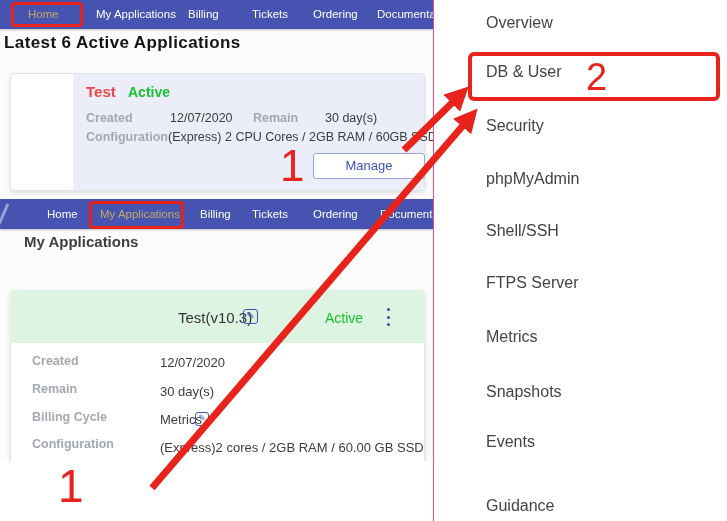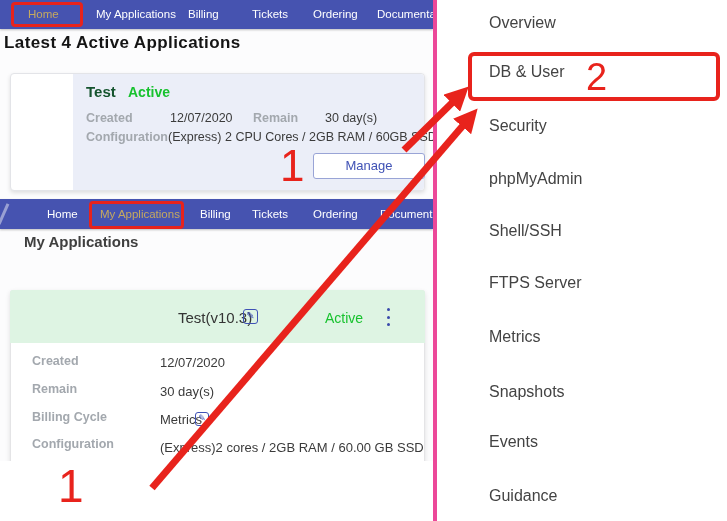--- a/index.html
+++ b/index.html
@@ -25,21 +25,21 @@
 
   .h1 { position:absolute; left:4px; top:33px; font-size:17px; font-weight:bold; color:#141414;
         letter-spacing:.4px; white-space:nowrap; }
   .h2 { position:absolute; left:24px; top:233px; font-size:15px; font-weight:bold; color:#3f3f3f; }
 
   
   #card1 { position:absolute; left:10px; top:73px; width:415px; height:118px; background:#ffffff;
            border:1px solid #e3e4e8; border-radius:4px; box-shadow:0 2px 4px rgba(0,0,0,.12); }
   #card1-panel { position:absolute; left:62px; top:0; right:0; bottom:0; background:#ebeef8;
                  border-radius:0 4px 4px 0; }
-  .c1-title  { position:absolute; left:86px; top:83px; font-size:15px; font-weight:bold; color:#14532d;text-align:center; }
+  .c1-title  { position:absolute; left:86px; top:83px; font-size:15px; font-weight:bold; color:#ef4444;text-align:center; }
   .c1-status { position:absolute; left:128px; top:84px; font-size:14px; font-weight:bold; color:#17c22e; }
   .glabel { font-size:12.5px; font-weight:bold; color:#a3a8ae; white-space:nowrap; }
   .gvalue { font-size:12.5px; color:#3b3b3b; white-space:nowrap; }
   .p1 { position:absolute; }
   #c1r1l { left:86px;  top:111px; }
   #c1r1v { left:170px; top:111px; }
   #c1r2l { left:253px; top:111px; }
   #c1r2v { left:325px; top:111px; }
   #c1r3l { left:86px;  top:130px; }
   #c1r3v { left:168px; top:130px; }
@@ -69,25 +69,25 @@
   #c2r3v { left:160px; top:412px; font-size:13px; }
   #c2r4l { left:32px;  top:437px; }
   #c2r4v { left:160px; top:440px; font-size:13px; }
   #manage2 { left:87px; top:478px; width:64px; height:27px; line-height:25px; }
   .btn-solid { position:absolute; left:274px; top:478px; width:64px; height:25px; line-height:25px;
                background:#3e4cb0; border:none; border-radius:3px; color:#fff; font-size:13px;
                text-align:center; cursor:pointer; }
 
   
   #panel { position:absolute; left:433px; top:0; width:294px; height:521px; background:#ffffff;
-           border-left:4px solid #ec4899; }
+           border-left:1px solid #ec4899; }
   .menu-item { position:absolute; left:52px; font-size:16px; color:#434343; white-space:nowrap; cursor:pointer; }
   #mi0 { top:14px; }  #mi1 { top:63px; }  #mi2 { top:117px; } #mi3 { top:170px; }
   #mi4 { top:222px; } #mi5 { top:274px;text-align:right; } #mi6 { top:328px; } #mi7 { top:383px; }
-  #mi8 { top:433px; } #mi9 { top:487px; }
+  #mi8 { top:433px; } #mi9 { top:497px; }
 
   
   #box2 { position:absolute; left:468px; top:52px; width:252px; height:49px;
           border:4px solid #e8231c; border-radius:6px; z-index:40; }
   .num { position:absolute; color:#e8231c; font-weight:400; z-index:45; line-height:1; }
   #num1a { left:280px; top:144px; font-size:44px; }
   #num1b { left:58px;  top:463px; font-size:46px; }
   #num2  { left:586px; top:58px;  font-size:38px; }
   #arrows { position:absolute; left:0; top:0; width:727px; height:521px; z-index:50; pointer-events:none; }
 </style>
@@ -101,21 +101,21 @@
     <div id="navbar1" class="navbar">
       <span class="nav-item active" style="left:28px;">Home</span>
       <span class="nav-item" style="left:96px;">My Applications</span>
       <span class="nav-item" style="left:188px;">Billing</span>
       <span class="nav-item" style="left:252px;">Tickets</span>
       <span class="nav-item" style="left:313px;">Ordering</span>
       <span class="nav-item" style="left:377px;">Documenta</span>
     </div>
     <div id="nav1-hl" class="nav-hl"></div>
 
-    <div class="h1">Latest 4 Active Applications</div>
+    <div class="h1">Latest 6 Active Applications</div>
 
     <div id="card1">
       <div id="card1-panel"></div>
     </div>
     <span class="c1-title">Test</span>
     <span class="c1-status">Active</span>
     <span class="p1 glabel" id="c1r1l">Created</span>
     <span class="p1 gvalue" id="c1r1v">12/07/2020</span>
     <span class="p1 glabel" id="c1r2l">Remain</span>
     <span class="p1 gvalue" id="c1r2v">30 day(s)</span>

